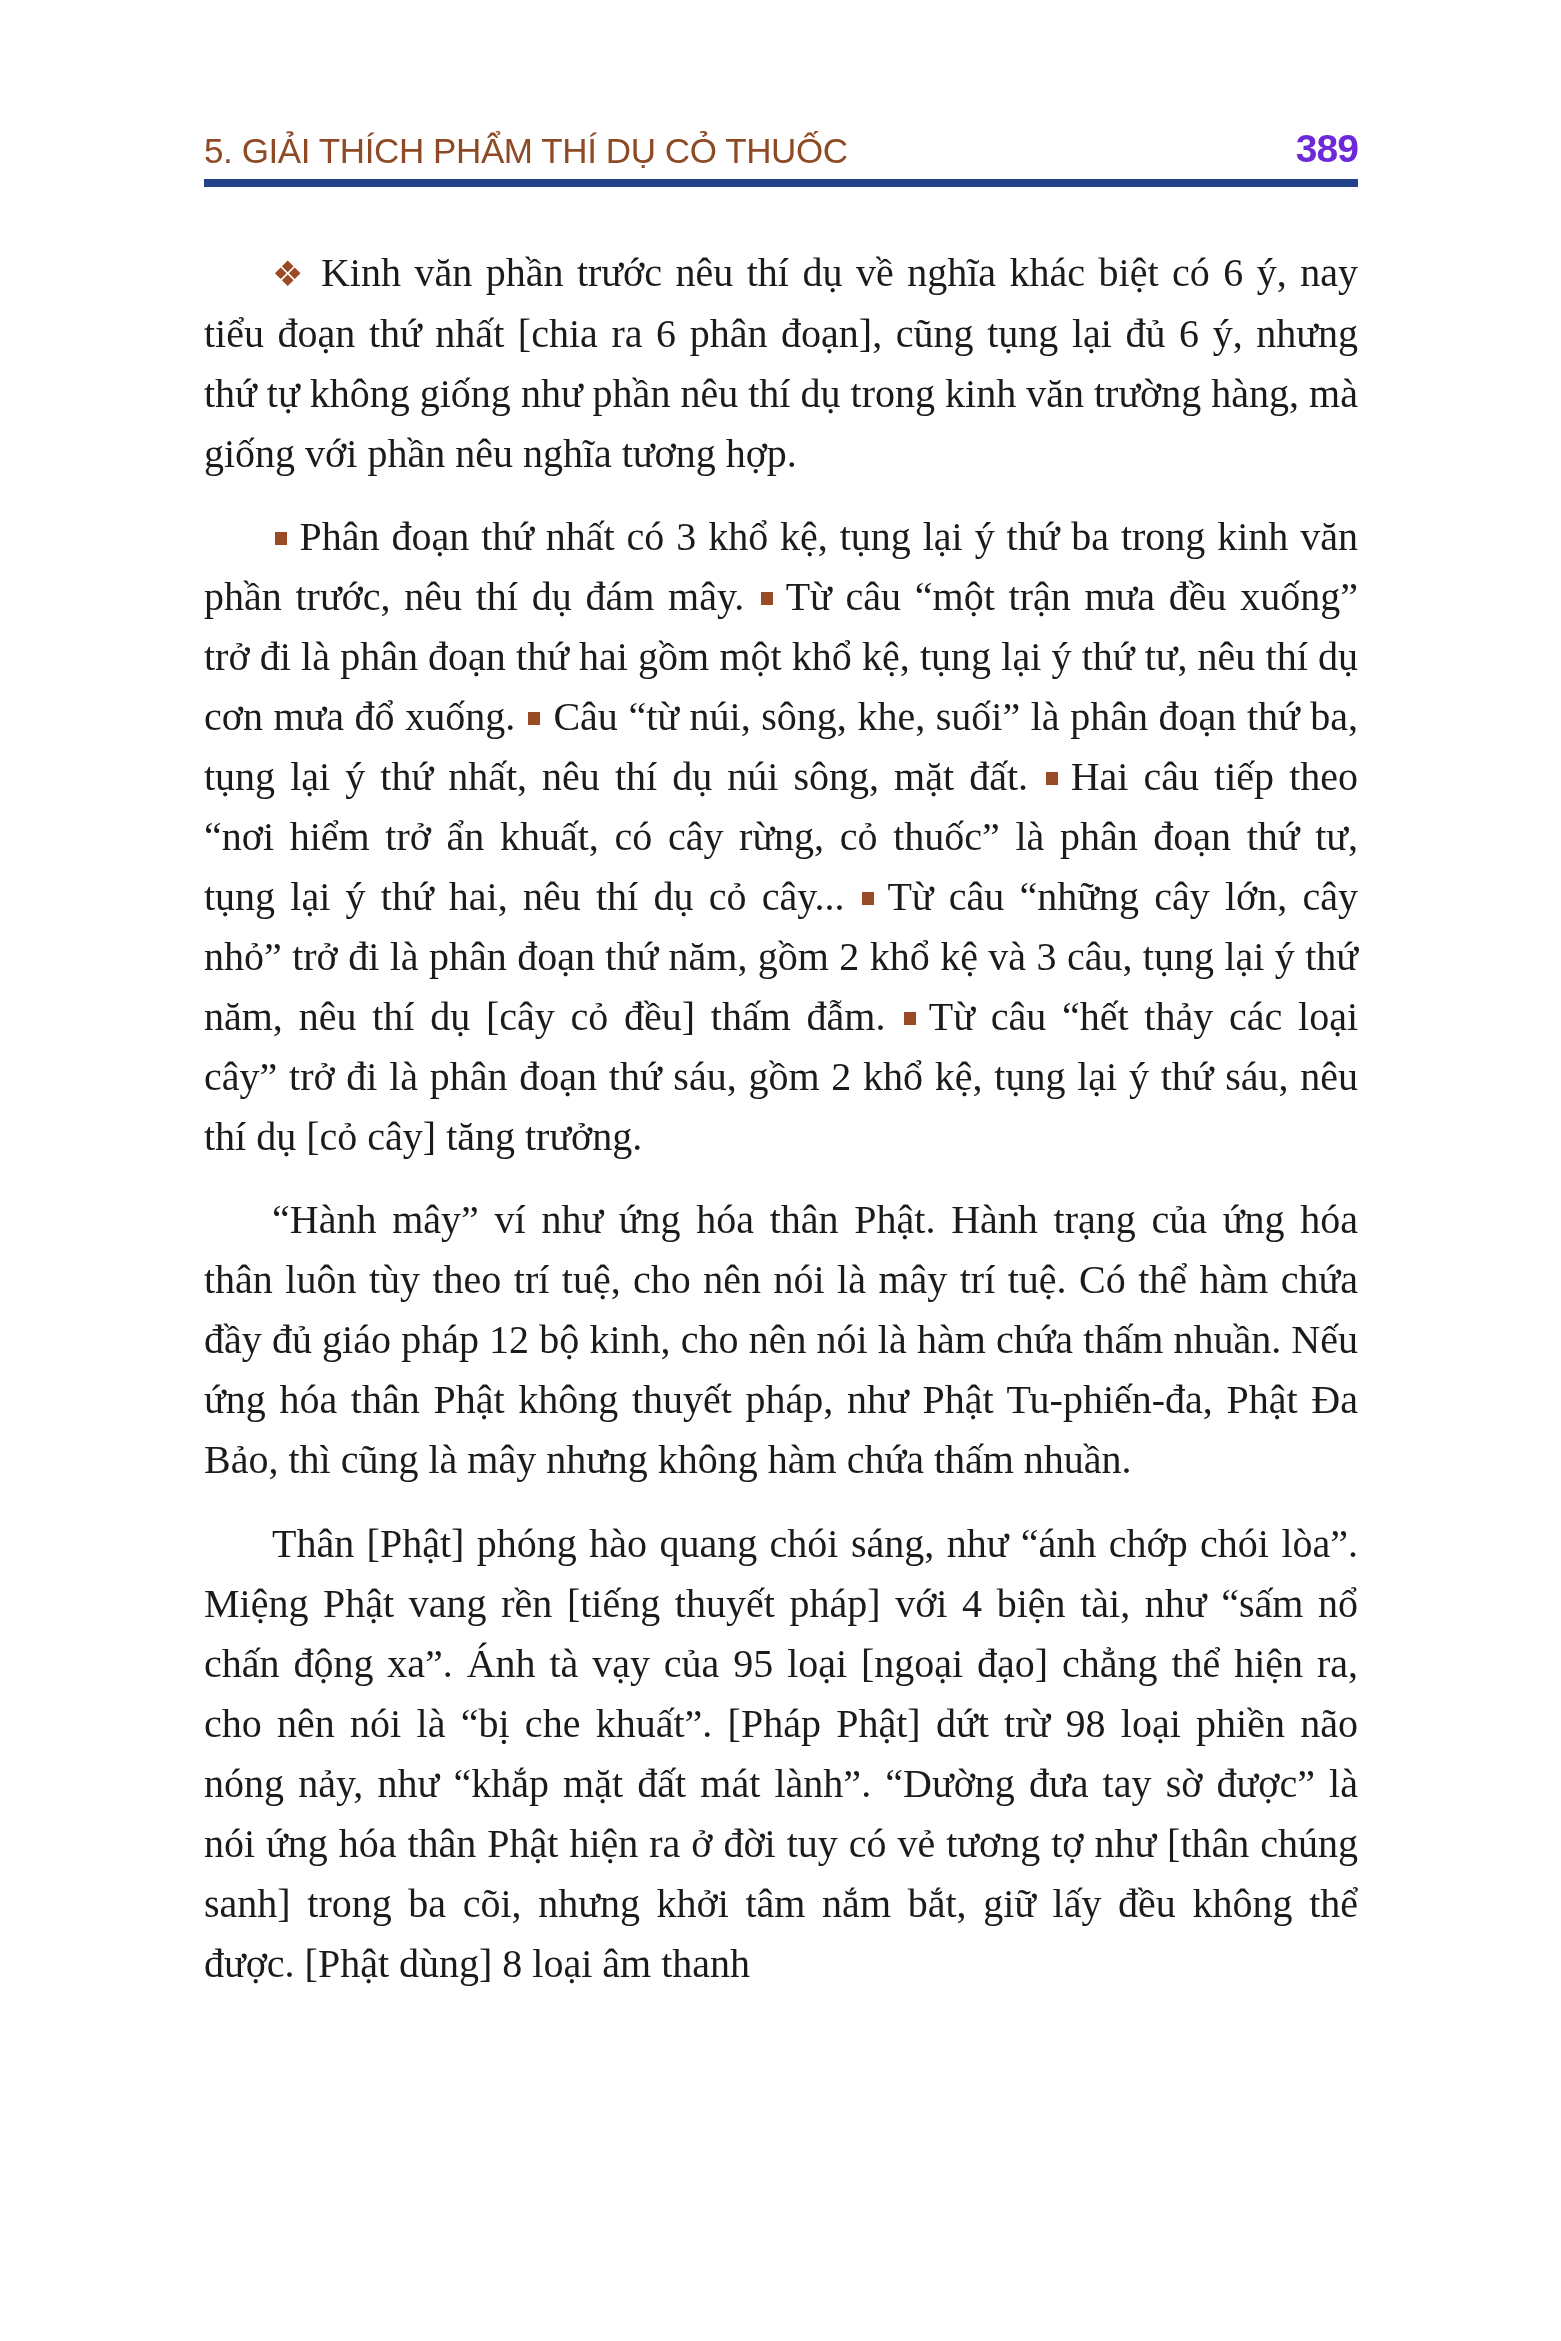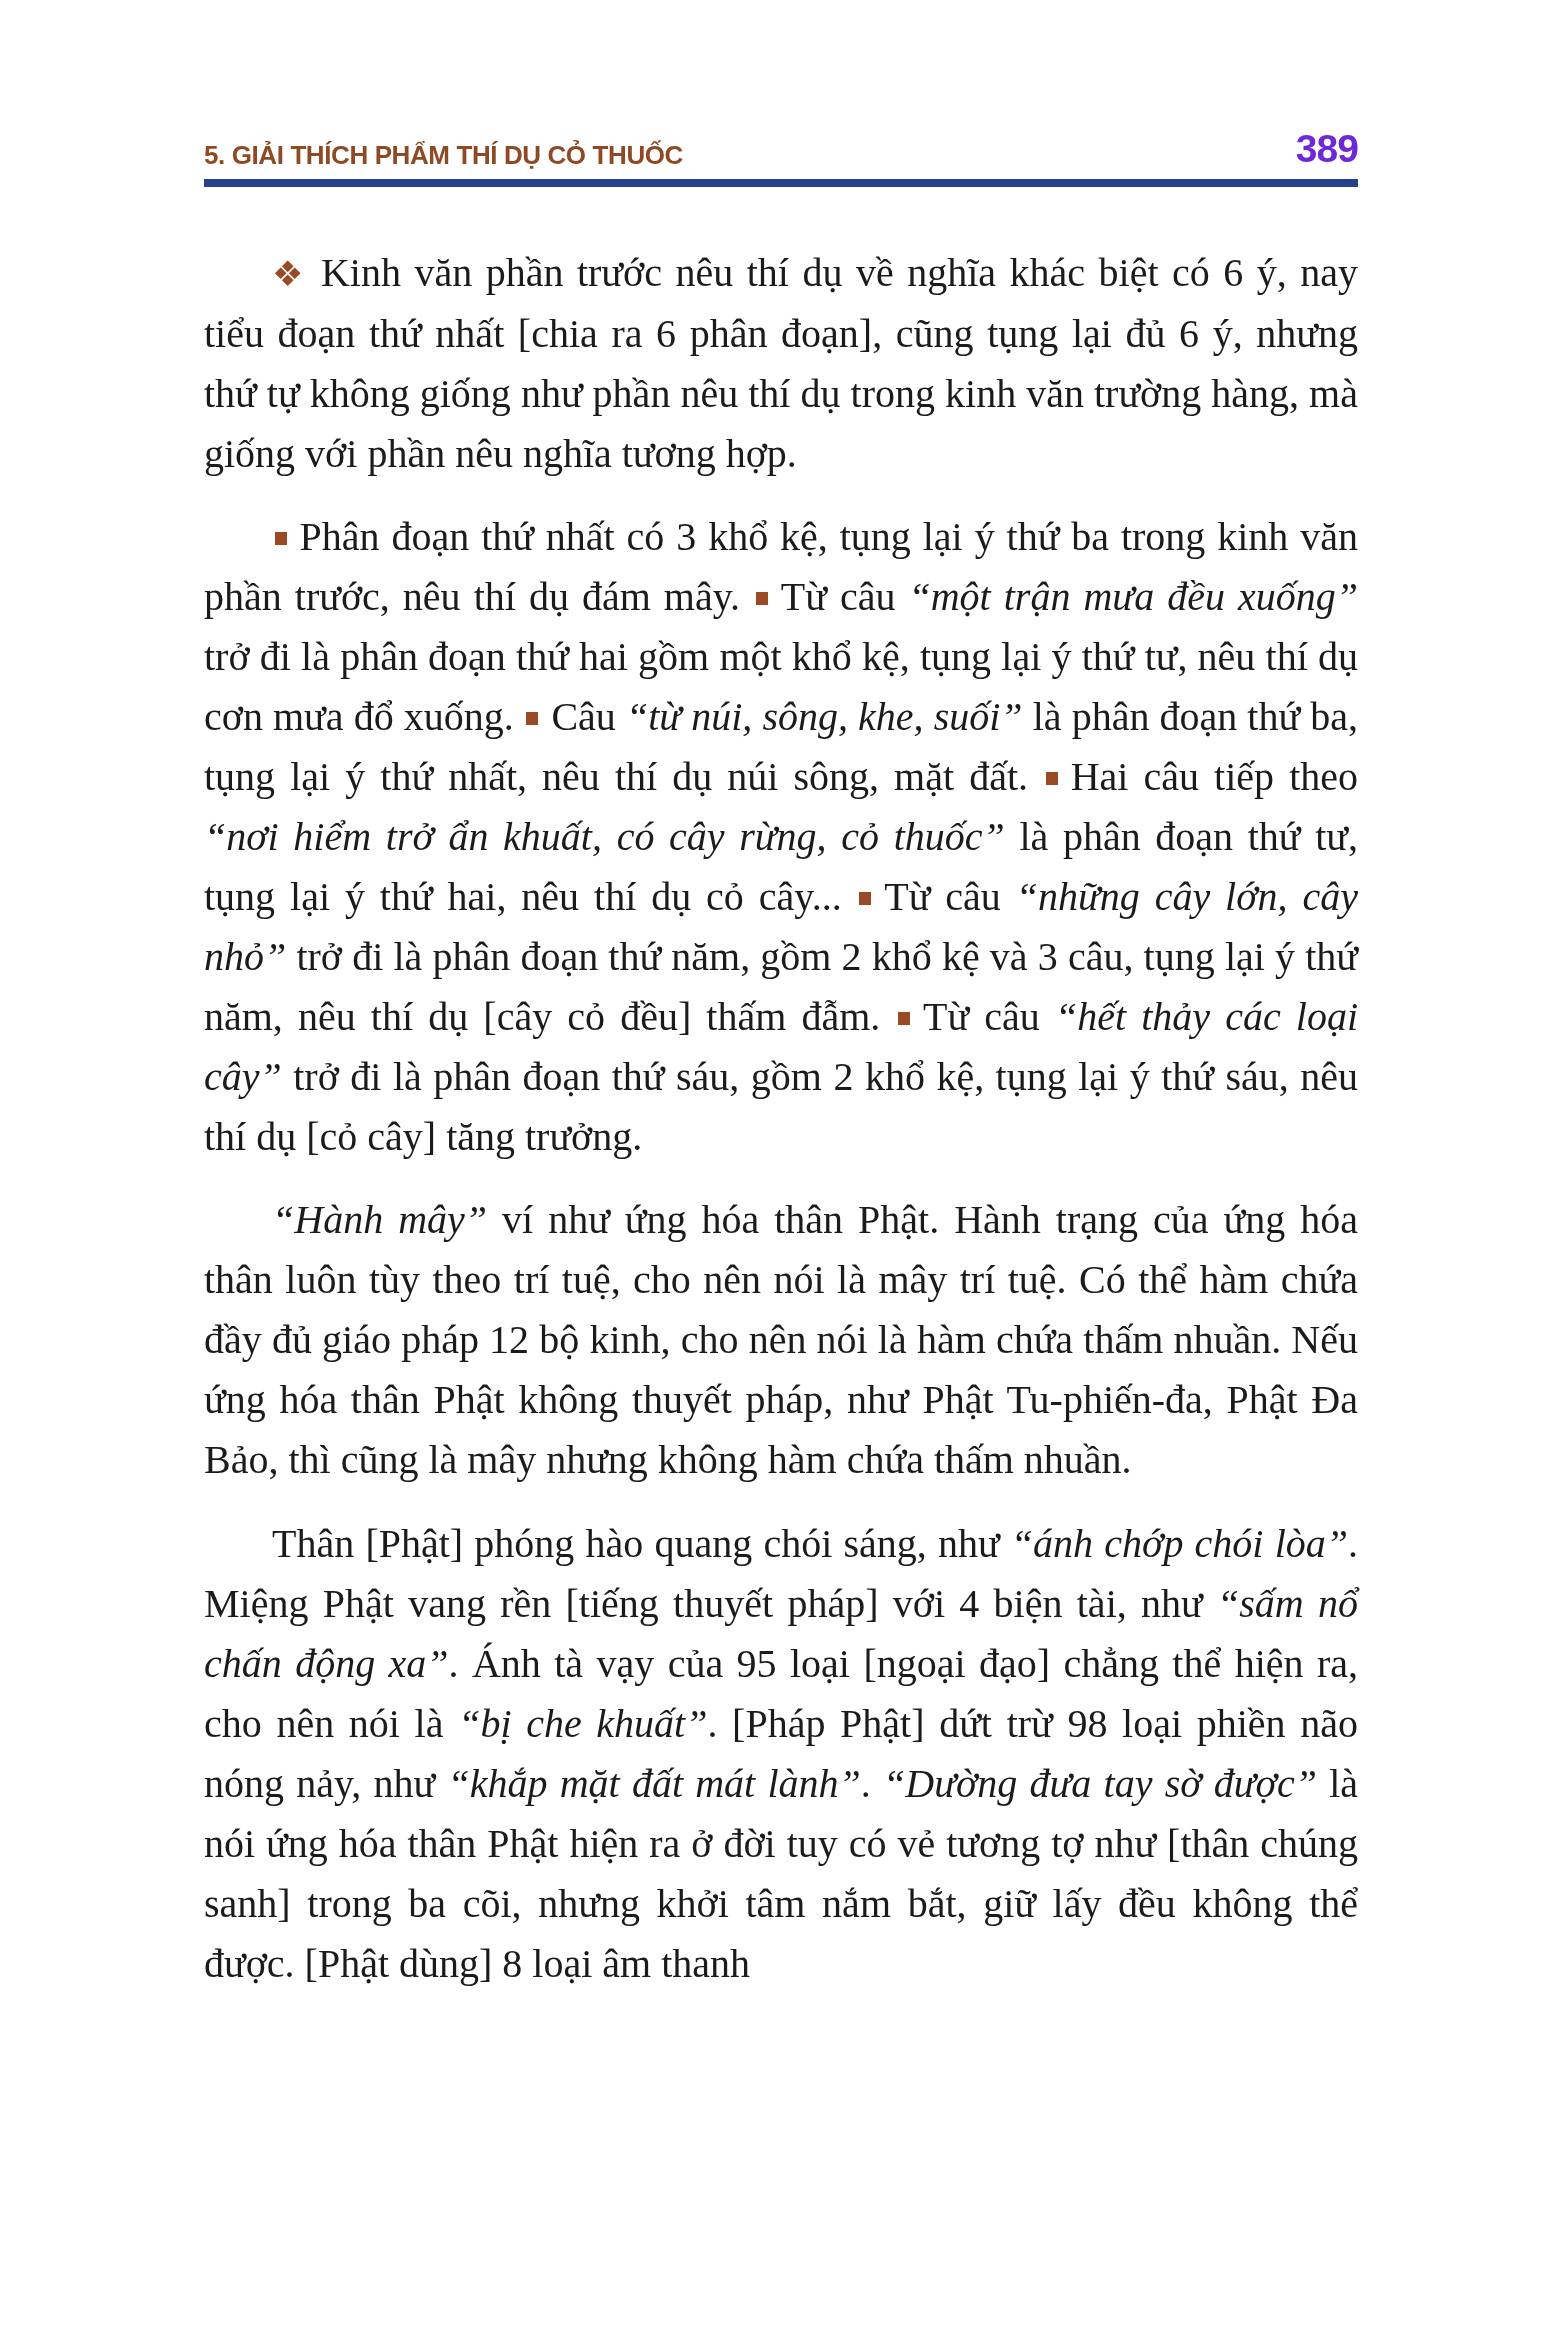--- a/index.html
+++ b/index.html
@@ -26,22 +26,22 @@
     left:204px;top:127px;
     width:1154px;
   }
   .running-header{
     display:flex;
     justify-content:space-between;
     align-items:flex-end;
   }
   .header-title{
     font-family:"Liberation Sans", sans-serif;
-    font-weight:bold;
-    font-size:26px;
+    font-weight:normal;
+    font-size:35px;
     letter-spacing:-0.4px;
     color:var(--header_brown);
     white-space:nowrap;
   }
   .page-number{
     font-family:"Liberation Sans", sans-serif;
     font-weight:bold;
     font-size:39px;
     letter-spacing:-0.9px;
     color:#6d28d9;
@@ -56,21 +56,21 @@
     font-size:40px;
     line-height:60px;
     text-align:justify;
     color:var(--text_black);
   }
   .body-text p{
     margin:0 0 23.4px 0;
     text-indent:68px;
   }
   .body-text p:last-child{margin-bottom:0;}
-  .quote-italic{font-style:italic;}
+  .quote-italic{}
   .ornament{
     font-family:"DejaVu Sans", sans-serif;
     font-size:35px;
     color:var(--accent_brown);
     margin-right:14px;
     font-style:normal;
   }
   .bullet{
     display:inline-block;
     width:12px;height:13px;

